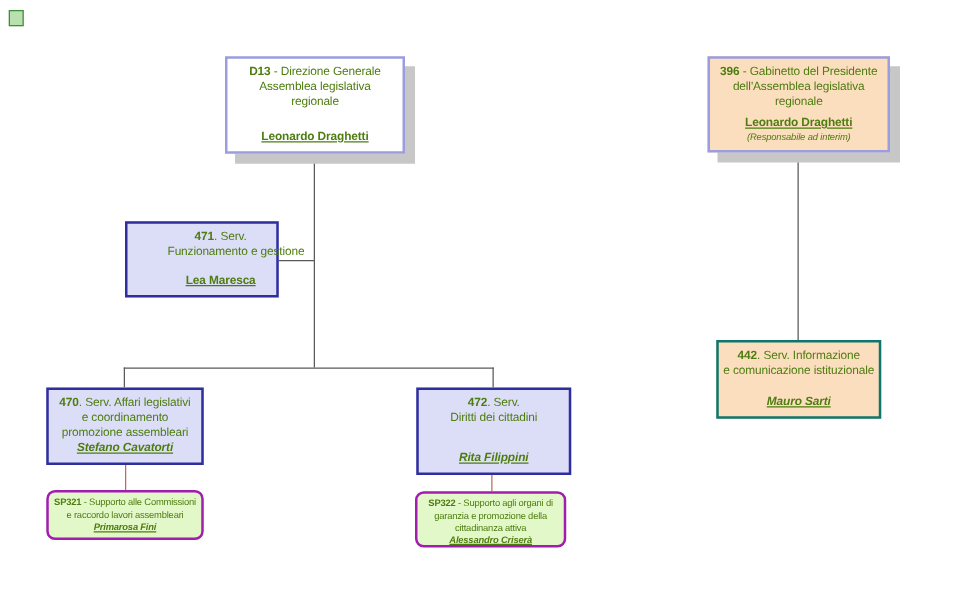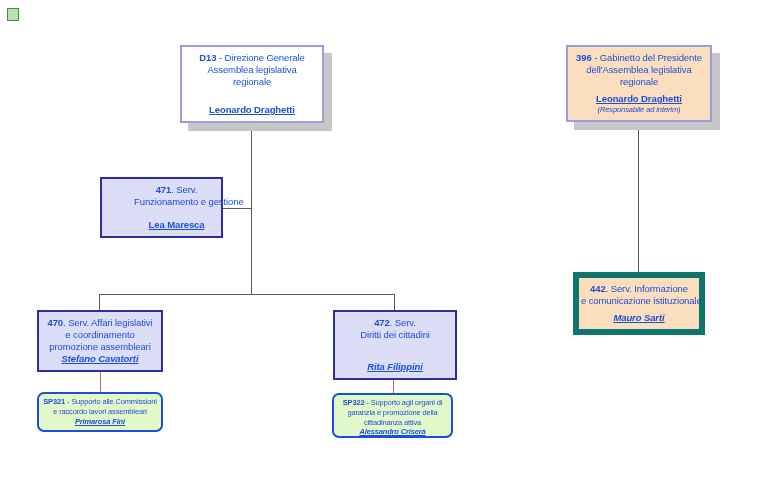--- a/index.html
+++ b/index.html
@@ -1,30 +1,30 @@
 <!DOCTYPE html>
 <html><head>
 <meta charset="utf-8">
 <style>
   html,body { margin:0; padding:0; background:#ffffff; }
   .stage {
     position:relative; width:768px; height:486px; background:#ffffff;
-    font-family:"Liberation Sans", sans-serif; color:#1d4ed8; overflow:hidden;
+    font-family:"Liberation Sans", sans-serif; color:#4d7c0f; overflow:hidden;
   }
   .node {
     position:absolute; box-sizing:border-box; display:flex; flex-direction:column;
     text-align:center; font-size:9.5px; line-height:1.28; padding:5px 2px 5px;
     letter-spacing:-0.1px;
   }
   .ln { white-space:nowrap; }
   .dg   { background:#ffffff; border:2px solid #9b9dde; box-shadow:8px 8px 0 #c7c7c7; }
   .cab  { background:#fbdebe; border:2px solid #9b9dde; box-shadow:8px 8px 0 #c7c7c7; }
   .unit { background:#dcddf7; border:2px solid #2e2e9e; }
-  .cab2 { background:#fbdebe; border:6px solid #0f766e; }
-  .sp   { background:#e3f8c9; border:2px solid #1d4ed8; border-radius:7px;
+  .cab2 { background:#fbdebe; border:2px solid #0f766e; }
+  .sp   { background:#e3f8c9; border:2px solid #a21caf; border-radius:7px;
           font-size:7.5px; line-height:1.3; padding:3px 1px; letter-spacing:-0.15px; }
   .nm   { margin-top:auto; font-weight:bold; white-space:nowrap;text-decoration:underline; }
   .it   { font-style:italic; }
   .note { font-size:7.5px; font-style:italic; white-space:nowrap; }
   .vline, .hline { position:absolute; background:#5a5a5a; }
   .vline { width:1px; }
   .hline { height:1px; }
   .salmon { background:#c4685c; }
   .marker { position:absolute; left:7px; top:8px; width:10px; height:11px;
             background:#b9e0ae; border:1px solid #3e8e3e; }

